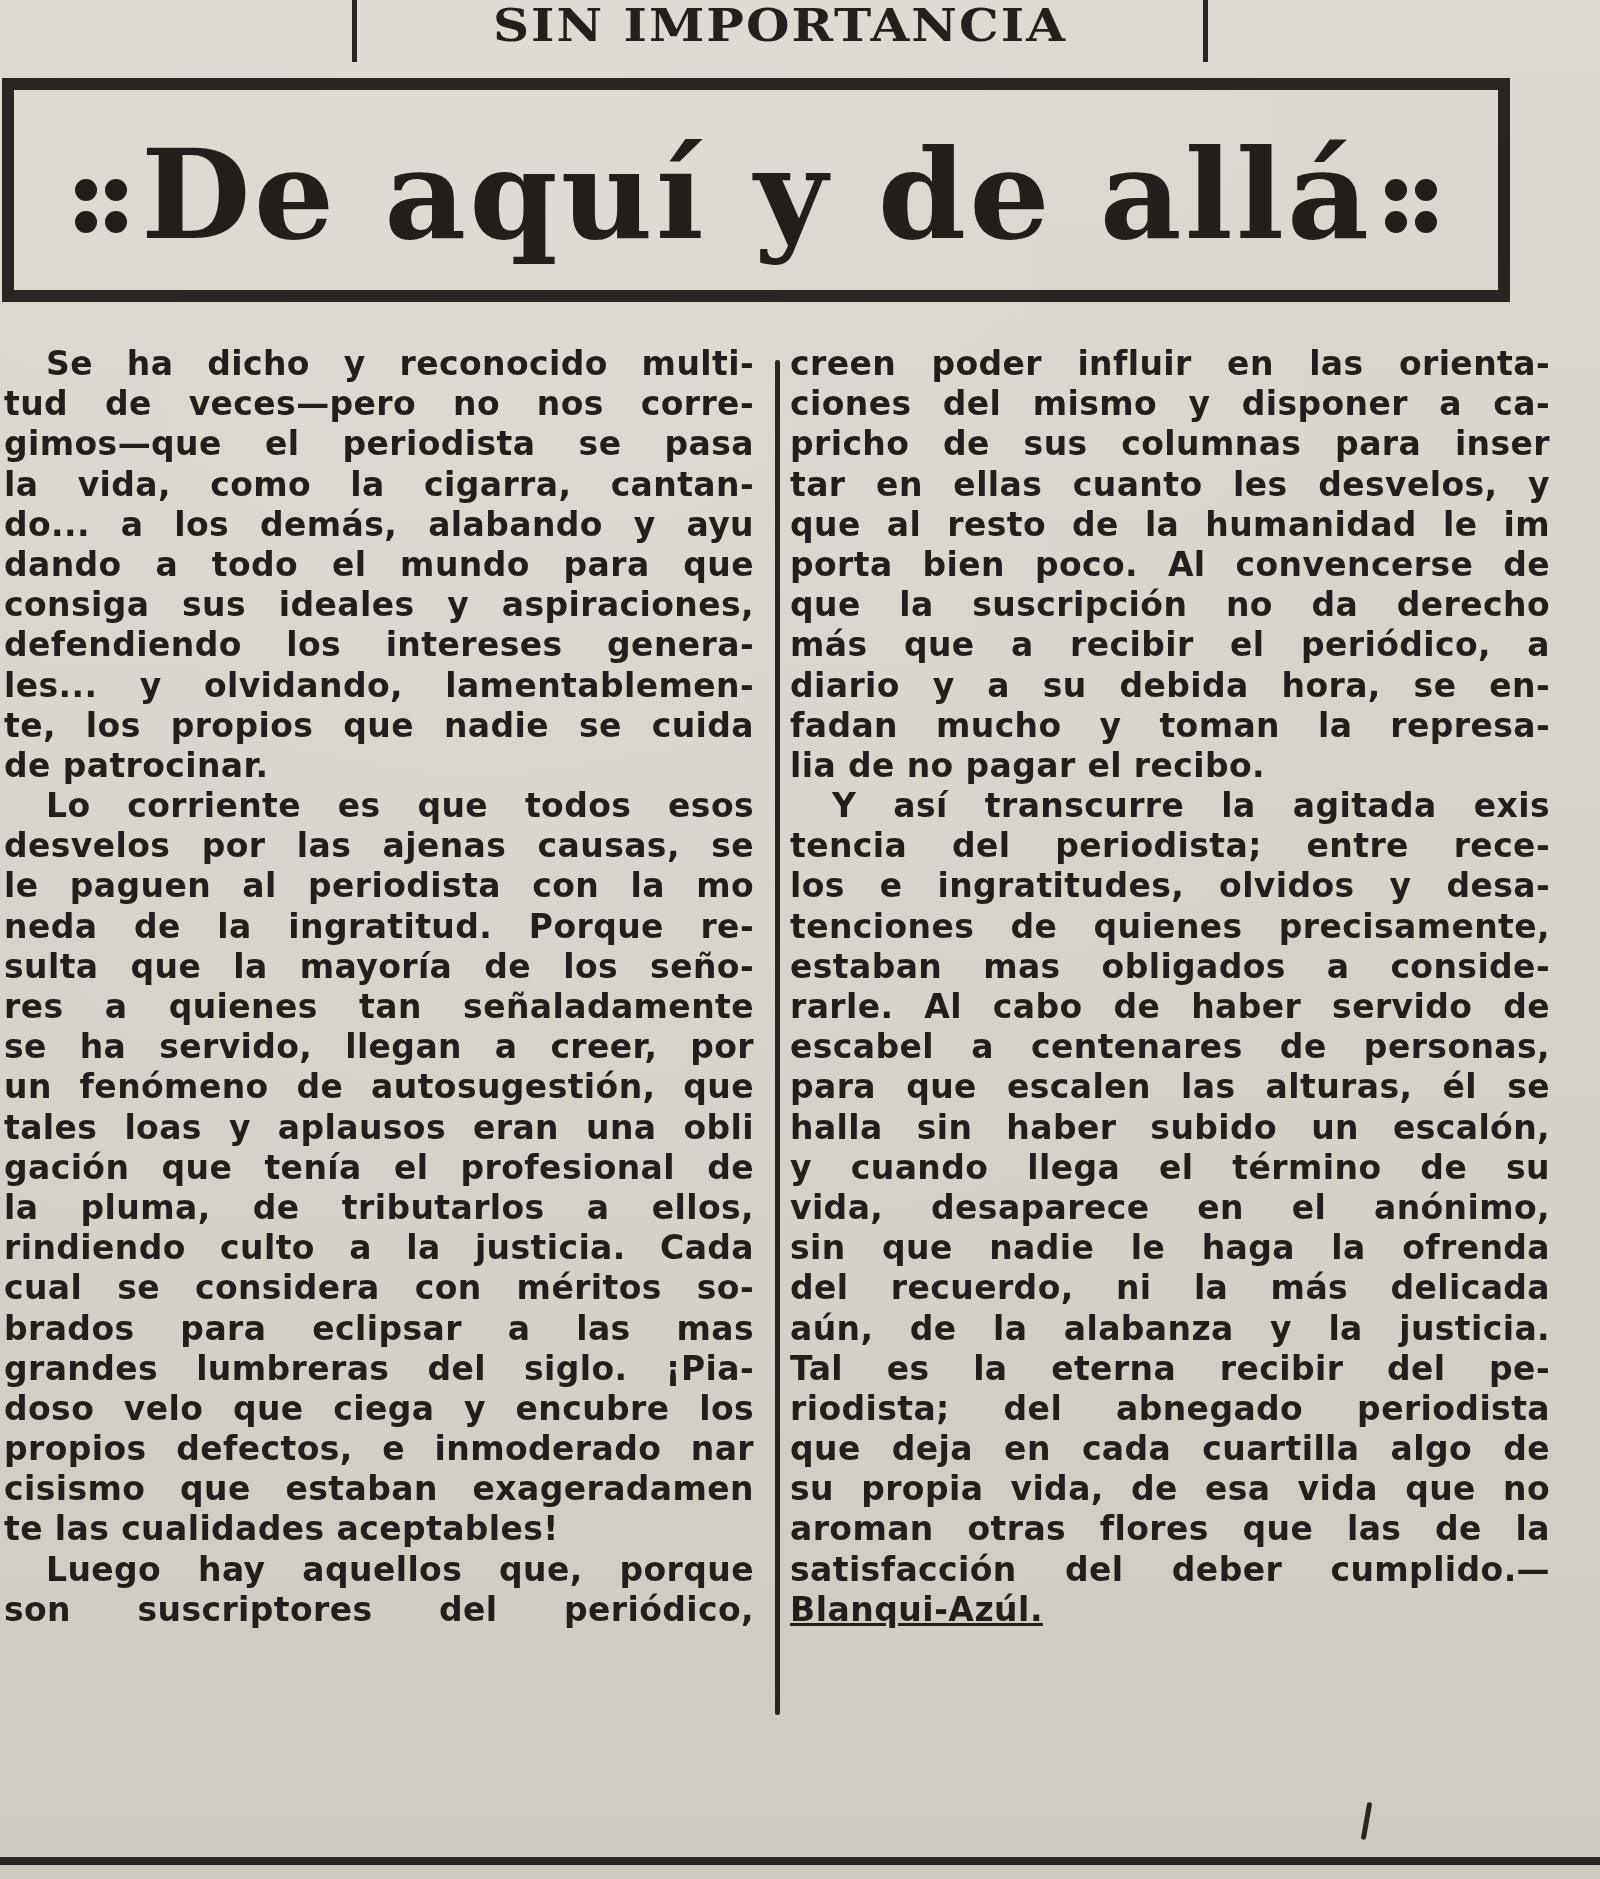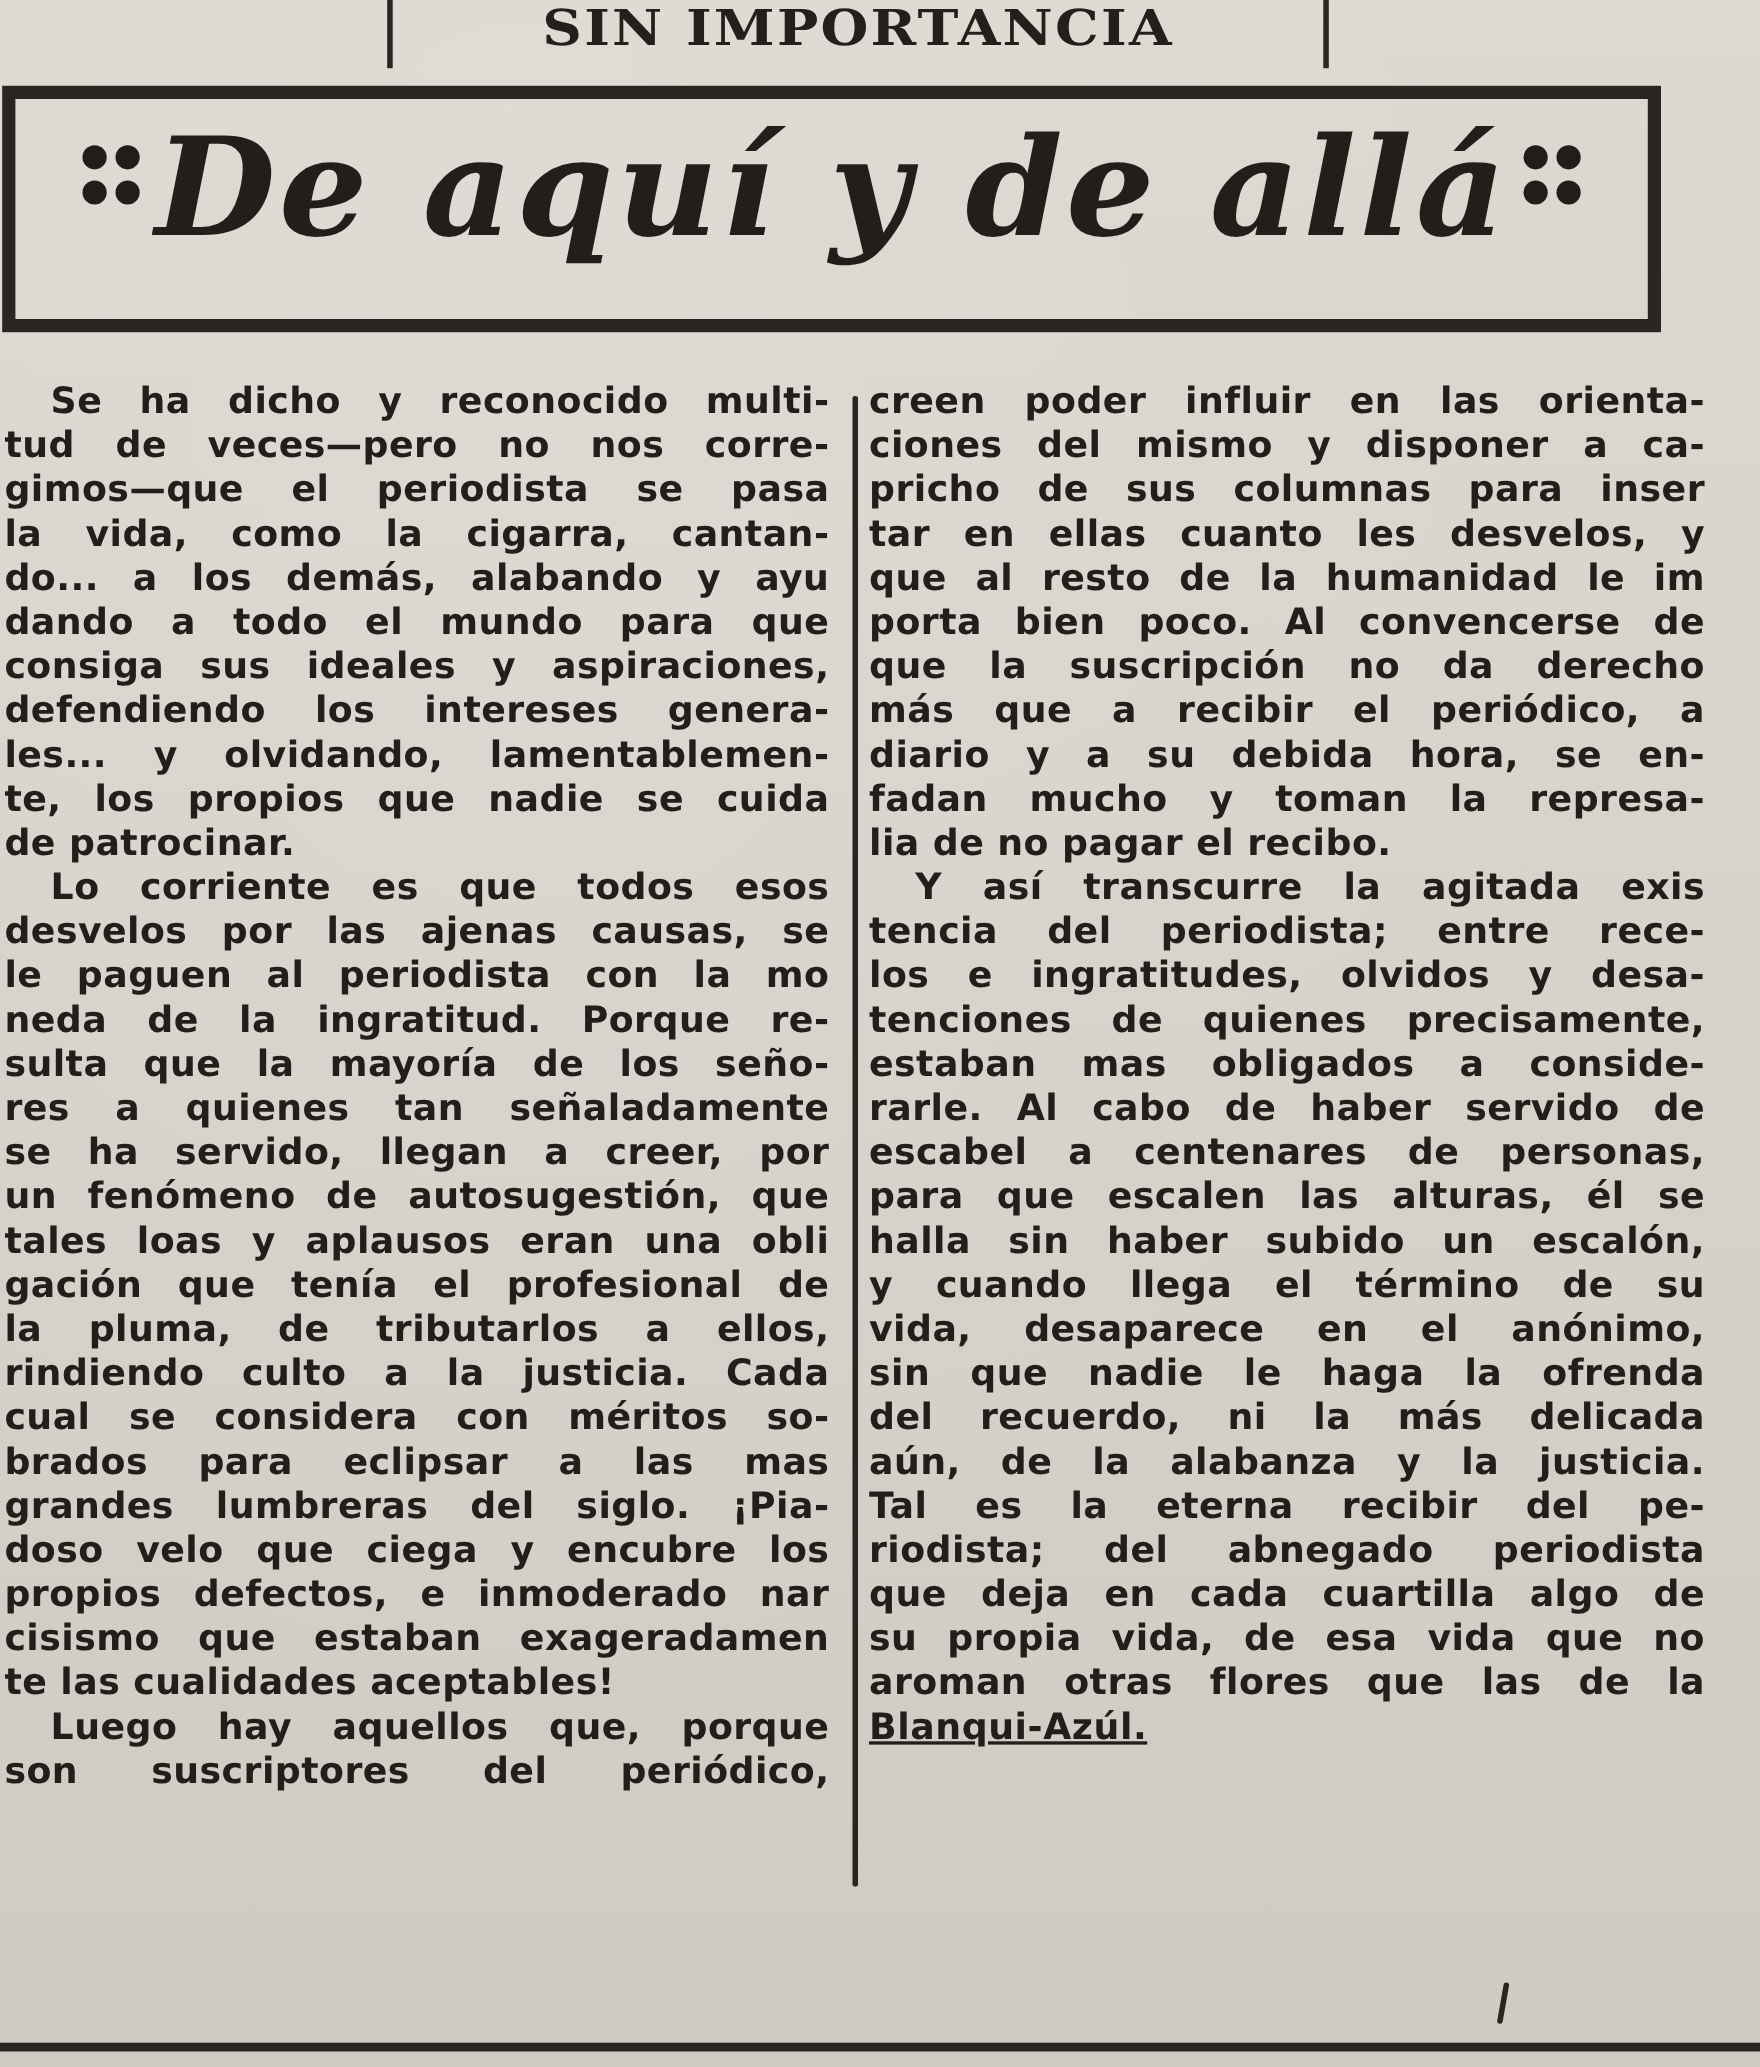--- a/index.html
+++ b/index.html
@@ -57,24 +57,23 @@
     border: 12px solid #2a2522;
     border-top-width: 12px;
     box-sizing: border-box;
   }
   .title-row {
     position: absolute;
     left: 0; right: 0;
     top: 20px;
     height: 170px;
     display: flex;
-    align-items: flex-start;
+    align-items: center;
     justify-content: center;
     gap: 26px;
-    font-style: italic;
   }
   .dots {
     display: grid;
     grid-template-columns: 22px 22px;
     grid-template-rows: 22px 22px;
     gap: 10px 8px;
     margin-top: 22px;
   }
   .dots span {
     width: 22px;
@@ -238,18 +237,19 @@
     <span class="line">y cuando llega el término de su</span>
     <span class="line">vida, desaparece en el anónimo,</span>
     <span class="line">sin que nadie le haga la ofrenda</span>
     <span class="line">del recuerdo, ni la más delicada</span>
     <span class="line">aún, de la alabanza y la justicia.</span>
     <span class="line">Tal es la eterna recibir del pe-</span>
     <span class="line">riodista; del abnegado periodista</span>
     <span class="line">que deja en cada cuartilla algo de</span>
     <span class="line">su propia vida, de esa vida que no</span>
     <span class="line">aroman otras flores que las de la</span>
+    <span class="line">satisfacción del deber cumplido.—</span>
     <span class="line last signature">Blanqui-Azúl.</span>
   </div>
 
   <div class="stray-mark"></div>
   <div class="bottom-rule"></div>
 </div>
 
 </body></html>

